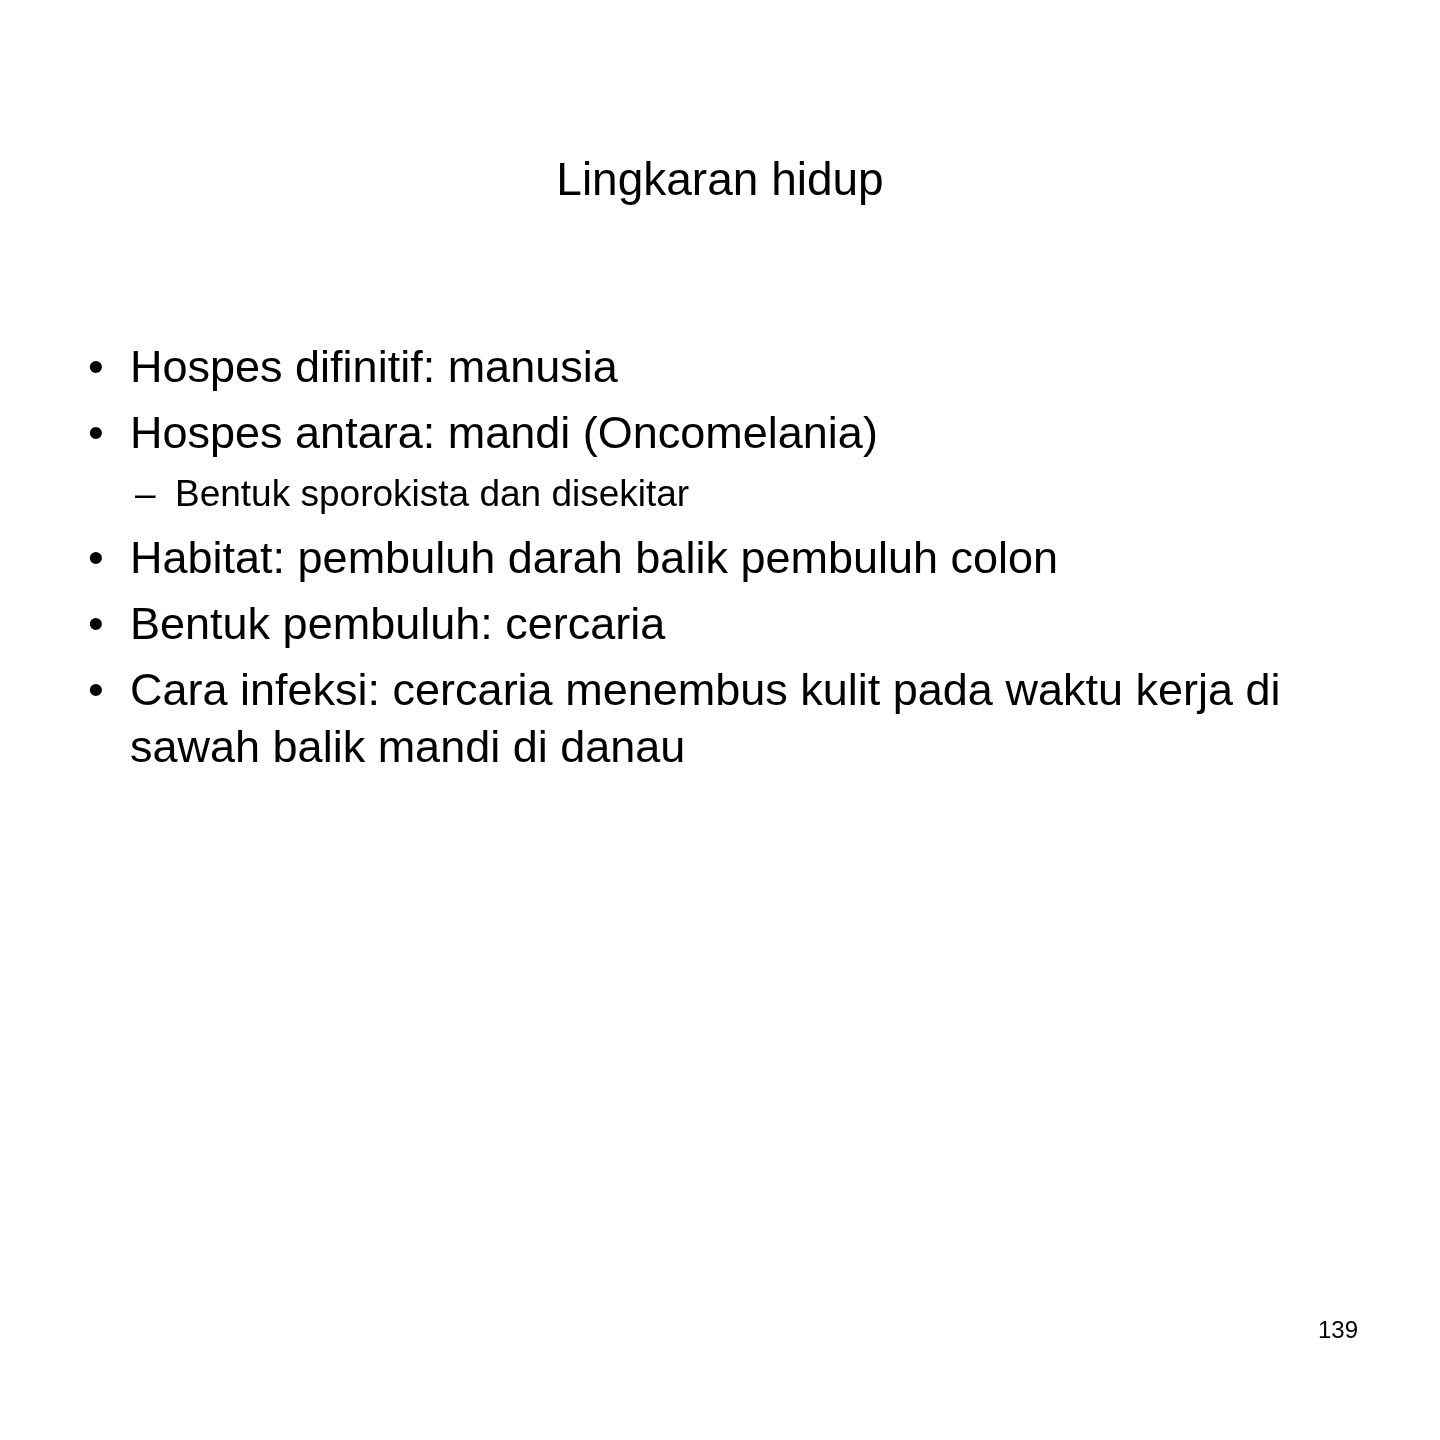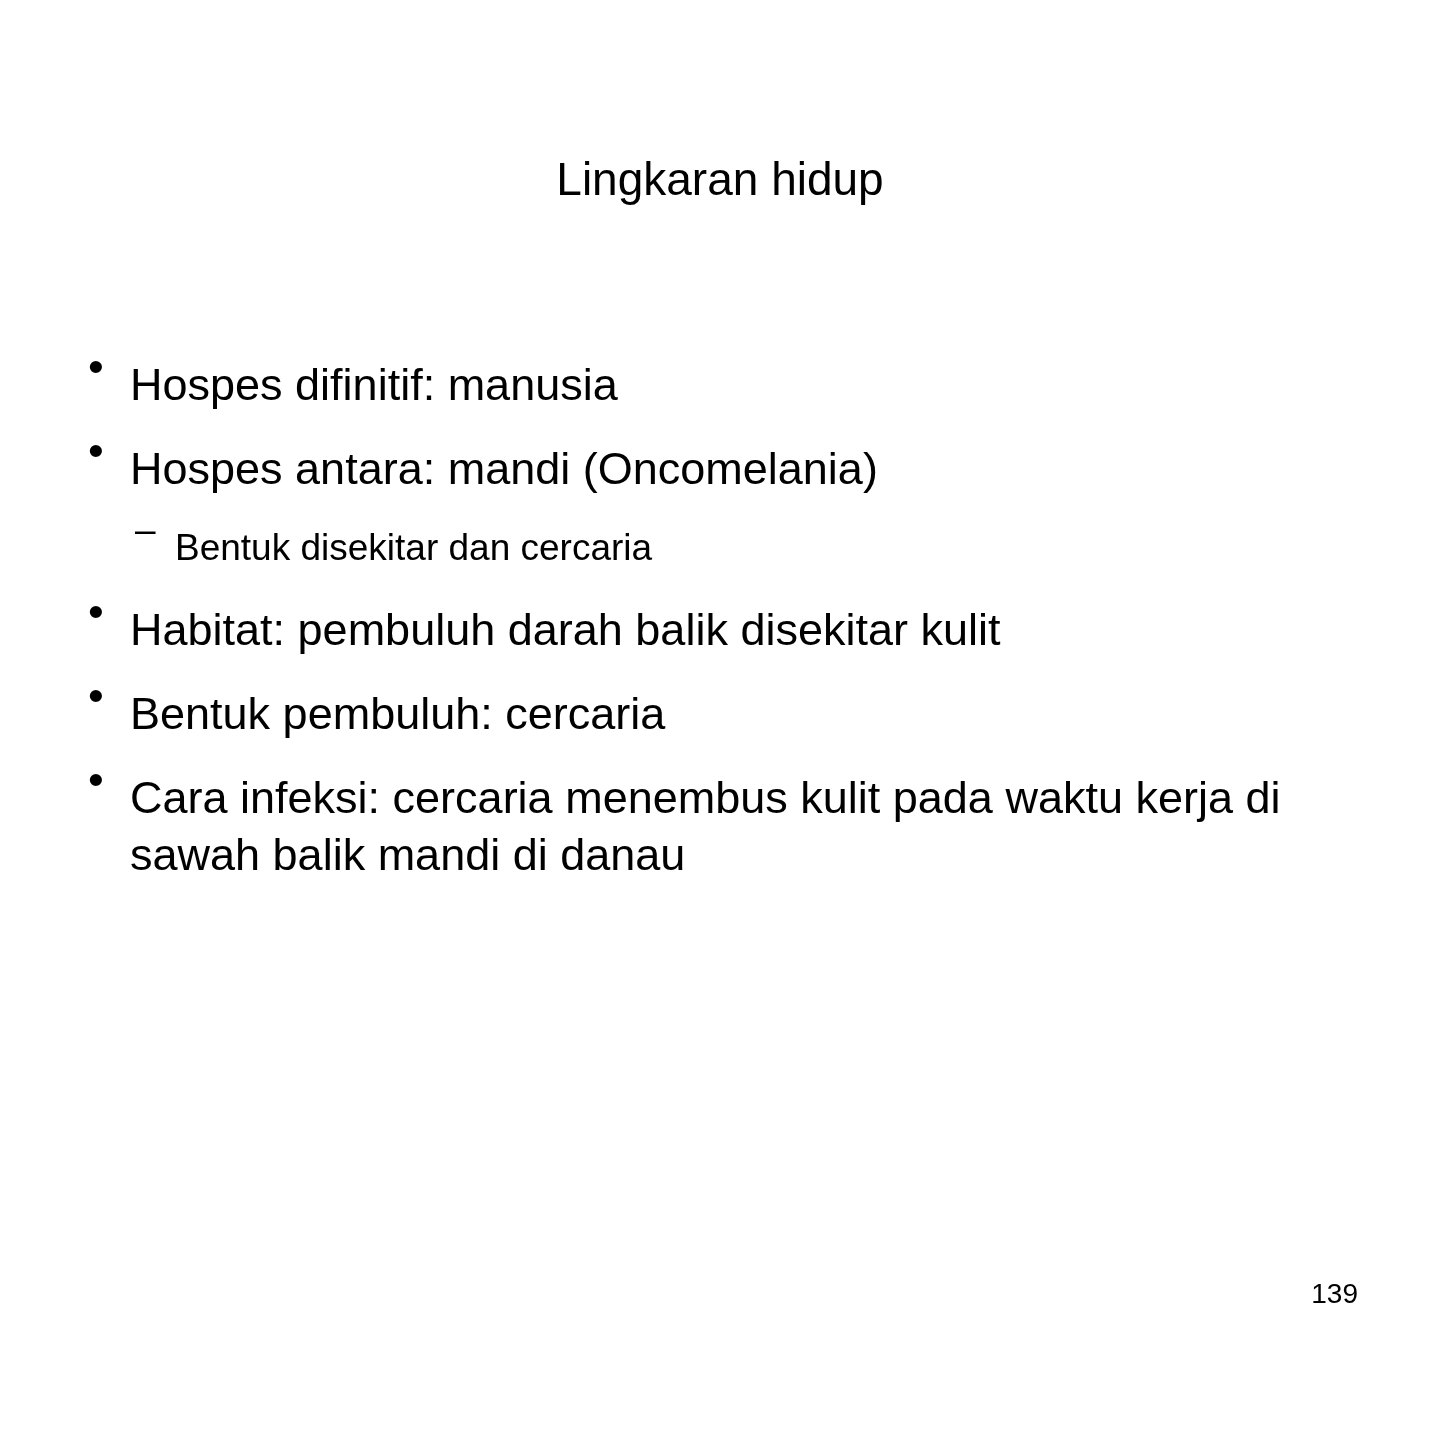--- a/index.html
+++ b/index.html
@@ -35,21 +35,20 @@
     left: 88px;
     width: 1252px;
   }
   .bullet {
     display: flex;
     align-items: flex-start;
   }
   .bullet .text {
     white-space: pre-line;
     flex: 1 1 auto;
-    margin-top: 18px;
   }
   .bullet .italic {
   }
   .level-1 {
     font-size: 45px;
     line-height: 57px;
     margin-bottom: 9px;
   }
   .level-1 .marker {
     flex: 0 0 42px;
@@ -59,23 +58,23 @@
     font-size: 37px;
     line-height: 47px;
     margin: 3px 0 12px 47px;
   }
   .level-2 .marker {
     flex: 0 0 40px;
     width: 40px;
   }
   .page-number {
     position: absolute;
-    top: 1280px;
+    top: 1316px;
     right: 82px;
-    font-size: 28px;
+    font-size: 24px;
     line-height: 28px;
     text-align: right;
   }
 </style>
 </head>
 <body>
 
 <div class="slide">
   <h1 class="title">Lingkaran hidup</h1>
 
@@ -83,25 +82,25 @@
       <div class="bullet level-1">
         <span class="marker">•</span>
         <span class="text"><span class="">Hospes difinitif: manusia</span></span>
       </div>
       <div class="bullet level-1">
         <span class="marker">•</span>
         <span class="text"><span class="">Hospes antara: mandi </span><span class="italic">(Oncomelania)</span></span>
       </div>
       <div class="bullet level-2">
         <span class="marker">–</span>
-        <span class="text"><span class="">Bentuk disekitar dan cercaria</span></span>
+        <span class="text"><span class="">Bentuk sporokista dan disekitar</span></span>
       </div>
       <div class="bullet level-1">
         <span class="marker">•</span>
-        <span class="text"><span class="">Habitat: pembuluh darah balik disekitar kulit</span></span>
+        <span class="text"><span class="">Habitat: pembuluh darah balik pembuluh colon</span></span>
       </div>
       <div class="bullet level-1">
         <span class="marker">•</span>
         <span class="text"><span class="">Bentuk pembuluh: cercaria</span></span>
       </div>
       <div class="bullet level-1">
         <span class="marker">•</span>
         <span class="text"><span class="">Cara infeksi: cercaria menembus kulit pada waktu kerja di
 sawah balik mandi di danau</span></span>
       </div>

